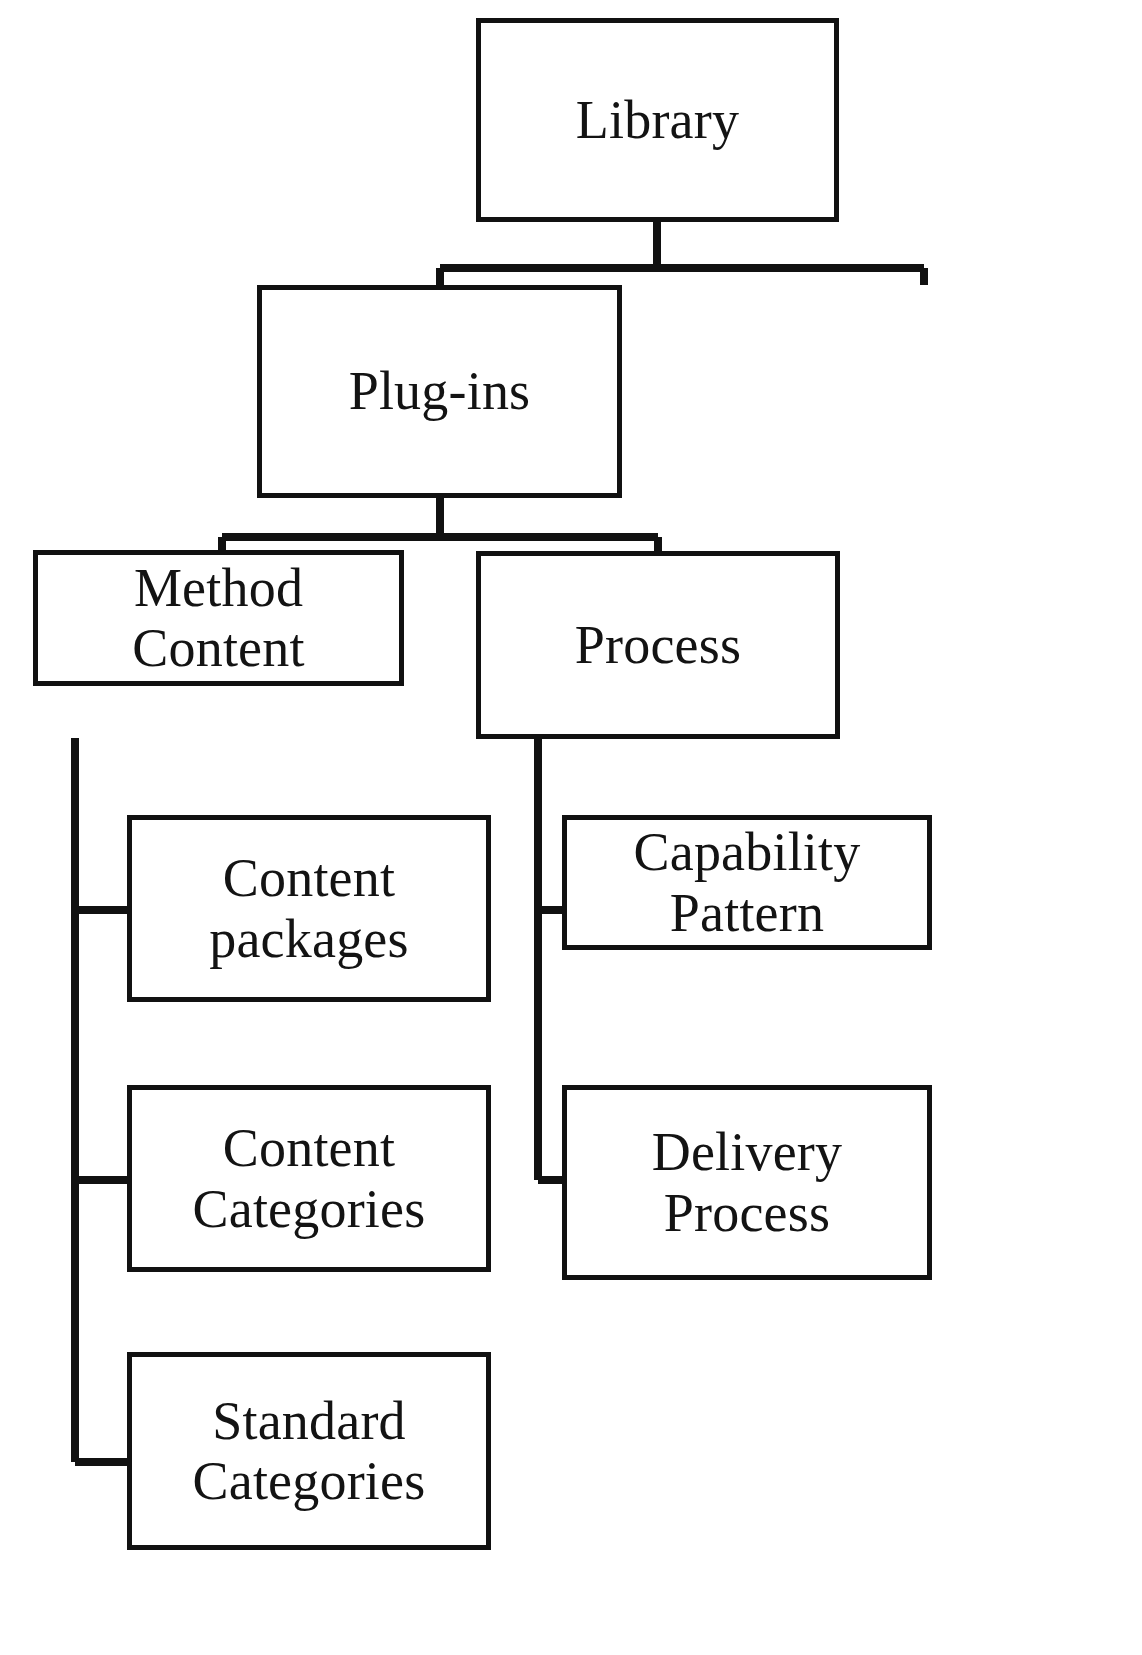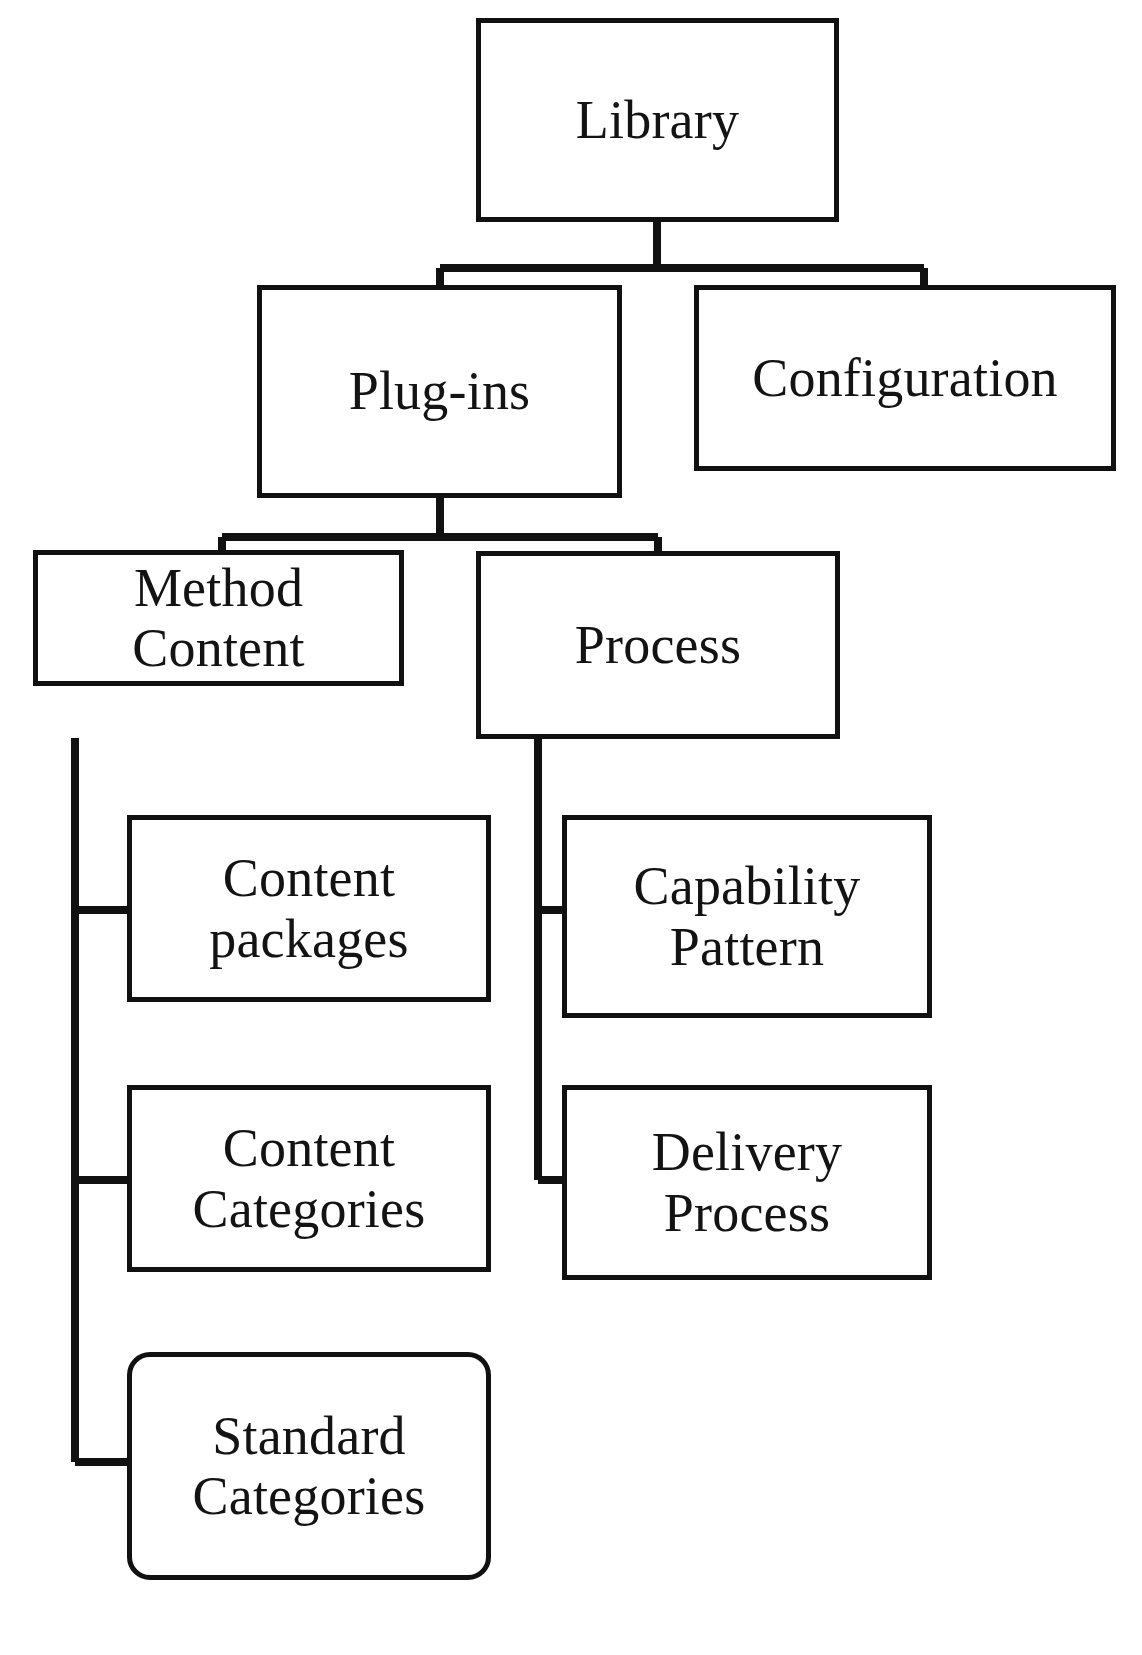--- a/index.html
+++ b/index.html
@@ -43,22 +43,22 @@
     font-size: 54px;
     letter-spacing: 0.2px;
   }
   .node.n-library   { left: 476px; top: 18px;   width: 363px; height: 204px; }
   .node.n-plugins   { left: 257px; top: 285px;  width: 365px; height: 213px; }
   .node.n-config    { left: 694px; top: 285px;  width: 422px; height: 186px; }
   .node.n-method    { left: 33px;  top: 550px;  width: 371px; height: 136px; }
   .node.n-process   { left: 476px; top: 551px;  width: 364px; height: 188px; }
   .node.n-contpkg   { left: 127px; top: 815px;  width: 364px; height: 187px; }
   .node.n-contcat   { left: 127px; top: 1085px; width: 364px; height: 187px; }
-  .node.n-stdcat    { left: 127px; top: 1352px; width: 364px; height: 228px; border-radius: 23px; }
-  .node.n-capab     { left: 562px; top: 815px;  width: 370px; height: 203px; }
+  .node.n-stdcat    { left: 127px; top: 1352px; width: 364px; height: 198px; }
+  .node.n-capab     { left: 562px; top: 815px;  width: 370px; height: 135px; }
   .node.n-deliv     { left: 562px; top: 1085px; width: 370px; height: 195px; }
 </style>
 </head>
 <body>
 
 <div id="diagram-root">
 
   <svg id="diagram-svg" viewBox="0 0 1142 1655" xmlns="http://www.w3.org/2000/svg">
     <g stroke="#111111" stroke-width="8" fill="none" stroke-linecap="butt">
 
@@ -84,23 +84,20 @@
   </svg>
 
   <div class="node n-plugins">
     <span class="node-label">Plug-ins</span>
   </div>
 
   <div class="node n-library">
     <span class="node-label">Library</span>
   </div>
 
-  <div class="node n-config">
-    <span class="node-label">Configuration</span>
-  </div>
 
   <div class="node n-method">
     <span class="node-label">Method
 Content</span>
   </div>
 
   <div class="node n-process">
     <span class="node-label">Process</span>
   </div>
 

